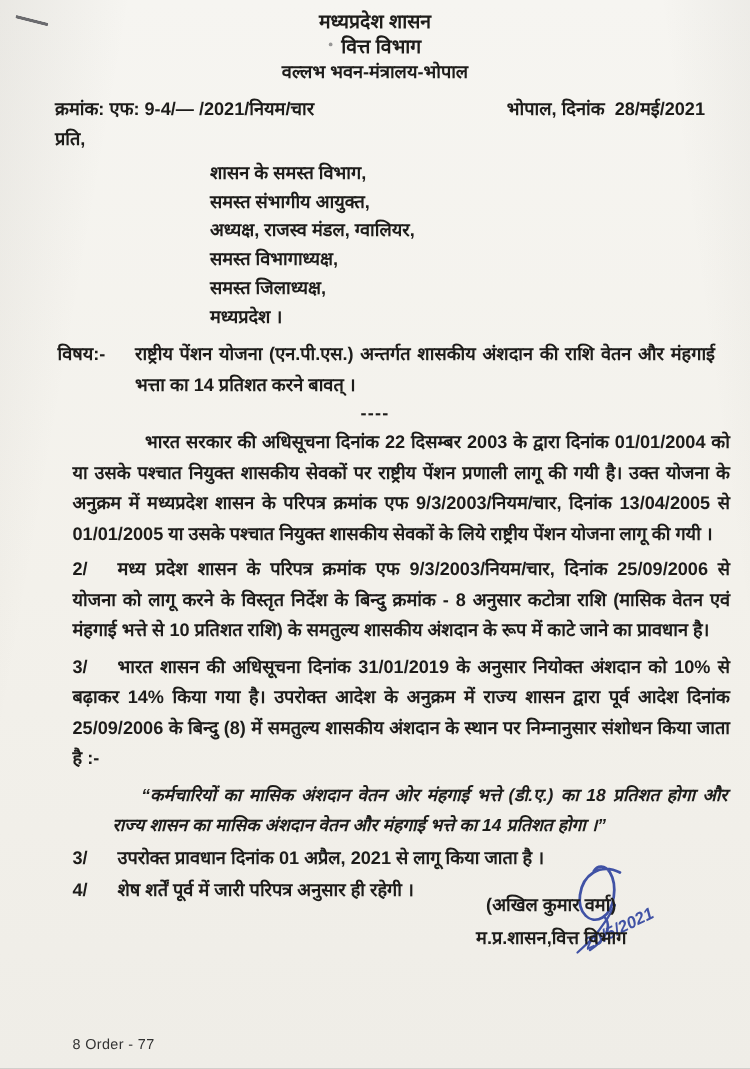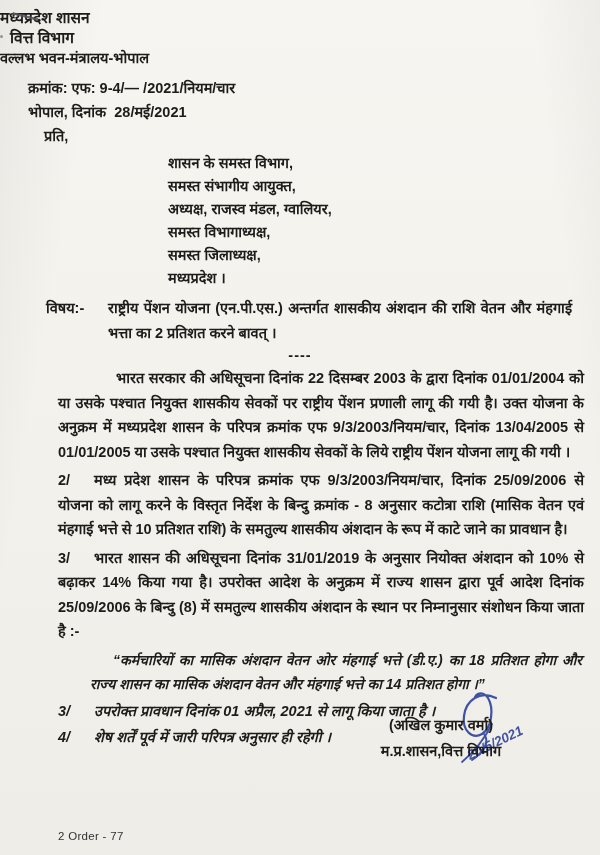--- a/index.html
+++ b/index.html
@@ -24,34 +24,34 @@
 
   .pen-mark {
     position: absolute; left: 12px; top: 15px;
     width: 27px; height: 0;
     border-top: 3px solid #55555a;
     border-radius: 3px;
     transform: rotate(14deg);
     opacity: .85;
   }
 
-  .header { text-align: left; padding-top: 8px; line-height: 20px; font-weight: 700; }
+  .header { text-align: center; padding-top: 8px; line-height: 20px; font-weight: 700; }
   .header .h1 { font-size: 15.5px; }
   .header .h2 { font-size: 15.5px; }
   .header .h3 { font-size: 14.5px; }
   .dot-artifact {
     display: inline-block; width: 3px; height: 3px;
     background: #6f6f6f; border-radius: 50%;
     margin: 0 7px 4px 0; vertical-align: middle; opacity: .7;
   }
 
   .ref-row {
     display: flex; justify-content: space-between; align-items: baseline;
-    padding: 8px 36px 0 28px;
-    font-weight: 700; font-size: 14.5px; line-height: 24px; flex-direction: column;
+    padding: 8px 36px 0 44px;
+    font-weight: 700; font-size: 14.5px; line-height: 24px;
   }
   .ref-date { white-space: pre; }
 
   .salutation { padding: 0 0 0 44px; line-height: 24px; }
 
   .addressees { padding: 4px 0 0 120px; line-height: 23px; margin-left: 48px; }
 
   .subject-row { display: flex; padding: 6px 28px 0 46px; line-height: 25px; text-align: justify; }
   .subj-label { flex: 0 0 62px; }
   .subj-text  { flex: 1; }
@@ -66,21 +66,21 @@
   .quote {
     margin: 4px 2px 0 32px;
     text-indent: 23px;
     font-style: italic;
     font-weight: 700;
     font-size: 14px;
     line-height: 24px;
     text-align: justify;
   }
 
-  .closing { padding: 2px 34px 0 58px; line-height: 25px; font-style: italic; }
+  .closing { padding: 2px 34px 0 58px; line-height: 25px; }
   .cl-row { margin-top: 1px; }
 
   .sig-scribble { position: absolute; top: 690px; right: 34px; width: 130px; height: 80px; }
 
   .sig-block {
     position: absolute; top: 712px; right: 42px; width: 234px;
     text-align: center; font-weight: 700; font-size: 14.5px; line-height: 26px;
   }
 
   .footer {
@@ -113,21 +113,21 @@
     <div class="addr">शासन के समस्त विभाग,</div>
     <div class="addr">समस्त संभागीय आयुक्त,</div>
     <div class="addr">अध्यक्ष, राजस्व मंडल, ग्वालियर,</div>
     <div class="addr">समस्त विभागाध्यक्ष,</div>
     <div class="addr">समस्त जिलाध्यक्ष,</div>
     <div class="addr">मध्यप्रदेश ।</div>
   </div>
 
   <div class="subject-row">
     <span class="subj-label">विषय:-</span>
-    <span class="subj-text">राष्ट्रीय पेंशन योजना (एन.पी.एस.) अन्तर्गत शासकीय अंशदान की राशि वेतन और मंहगाई भत्ता का 2 प्रतिशत करने बावत् ।</span>
+    <span class="subj-text">राष्ट्रीय पेंशन योजना (एन.पी.एस.) अन्तर्गत शासकीय अंशदान की राशि वेतन और मंहगाई भत्ता का 14 प्रतिशत करने बावत् ।</span>
   </div>
 
   <div class="separator">----</div>
 
   <div class="content">
     <p class="para first">भारत सरकार की अधिसूचना दिनांक 22 दिसम्बर 2003 के द्वारा दिनांक 01/01/2004 को या उसके पश्चात नियुक्त शासकीय सेवकों पर राष्ट्रीय पेंशन प्रणाली लागू की गयी है। उक्त योजना के अनुक्रम में मध्यप्रदेश शासन के परिपत्र क्रमांक एफ 9/3/2003/नियम/चार, दिनांक 13/04/2005 से 01/01/2005 या उसके पश्चात नियुक्त शासकीय सेवकों के लिये राष्ट्रीय पेंशन योजना लागू की गयी ।</p>
     <p class="para"><span class="pnum">2/</span><span>मध्य प्रदेश शासन के परिपत्र क्रमांक एफ 9/3/2003/नियम/चार, दिनांक 25/09/2006 से योजना को लागू करने के विस्तृत निर्देश के बिन्दु क्रमांक - 8 अनुसार कटोत्रा राशि (मासिक वेतन एवं मंहगाई भत्ते से 10 प्रतिशत राशि) के समतुल्य शासकीय अंशदान के रूप में काटे जाने का प्रावधान है।</span></p>
     <p class="para"><span class="pnum">3/</span><span>भारत शासन की अधिसूचना दिनांक 31/01/2019 के अनुसार नियोक्त अंशदान को 10% से बढ़ाकर 14% किया गया है। उपरोक्त आदेश के अनुक्रम में राज्य शासन द्वारा पूर्व आदेश दिनांक 25/09/2006 के बिन्दु (8) में  समतुल्य शासकीय अंशदान के स्थान पर निम्नानुसार संशोधन किया जाता है :-</span></p>
     <div class="quote">“कर्मचारियों का मासिक अंशदान वेतन ओर मंहगाई भत्ते (डी.ए.) का 18 प्रतिशत होगा और राज्य शासन का मासिक अंशदान वेतन और मंहगाई भत्ते का 14 प्रतिशत होगा ।”</div>
   </div>
@@ -144,15 +144,15 @@
       <path d="M 56 34 C 48 50, 38 62, 26 72" fill="none" stroke="#4052a5" stroke-width="1.8" stroke-linecap="round"></path>
       <text x="34" y="70" transform="rotate(-26 34 70)" font-family="Liberation Sans, sans-serif" font-style="italic" font-size="13.5" fill="#4052a5">20/5/2021</text>
     </svg>
   </div>
 
   <div class="sig-block">
     <div>(अखिल कुमार वर्मा)</div>
     <div>म.प्र.शासन,वित्त विभाग</div>
   </div>
 
-  <div class="footer">2 Order - 77</div>
+  <div class="footer">8 Order - 77</div>
 
 </div>
 
 </body></html>

